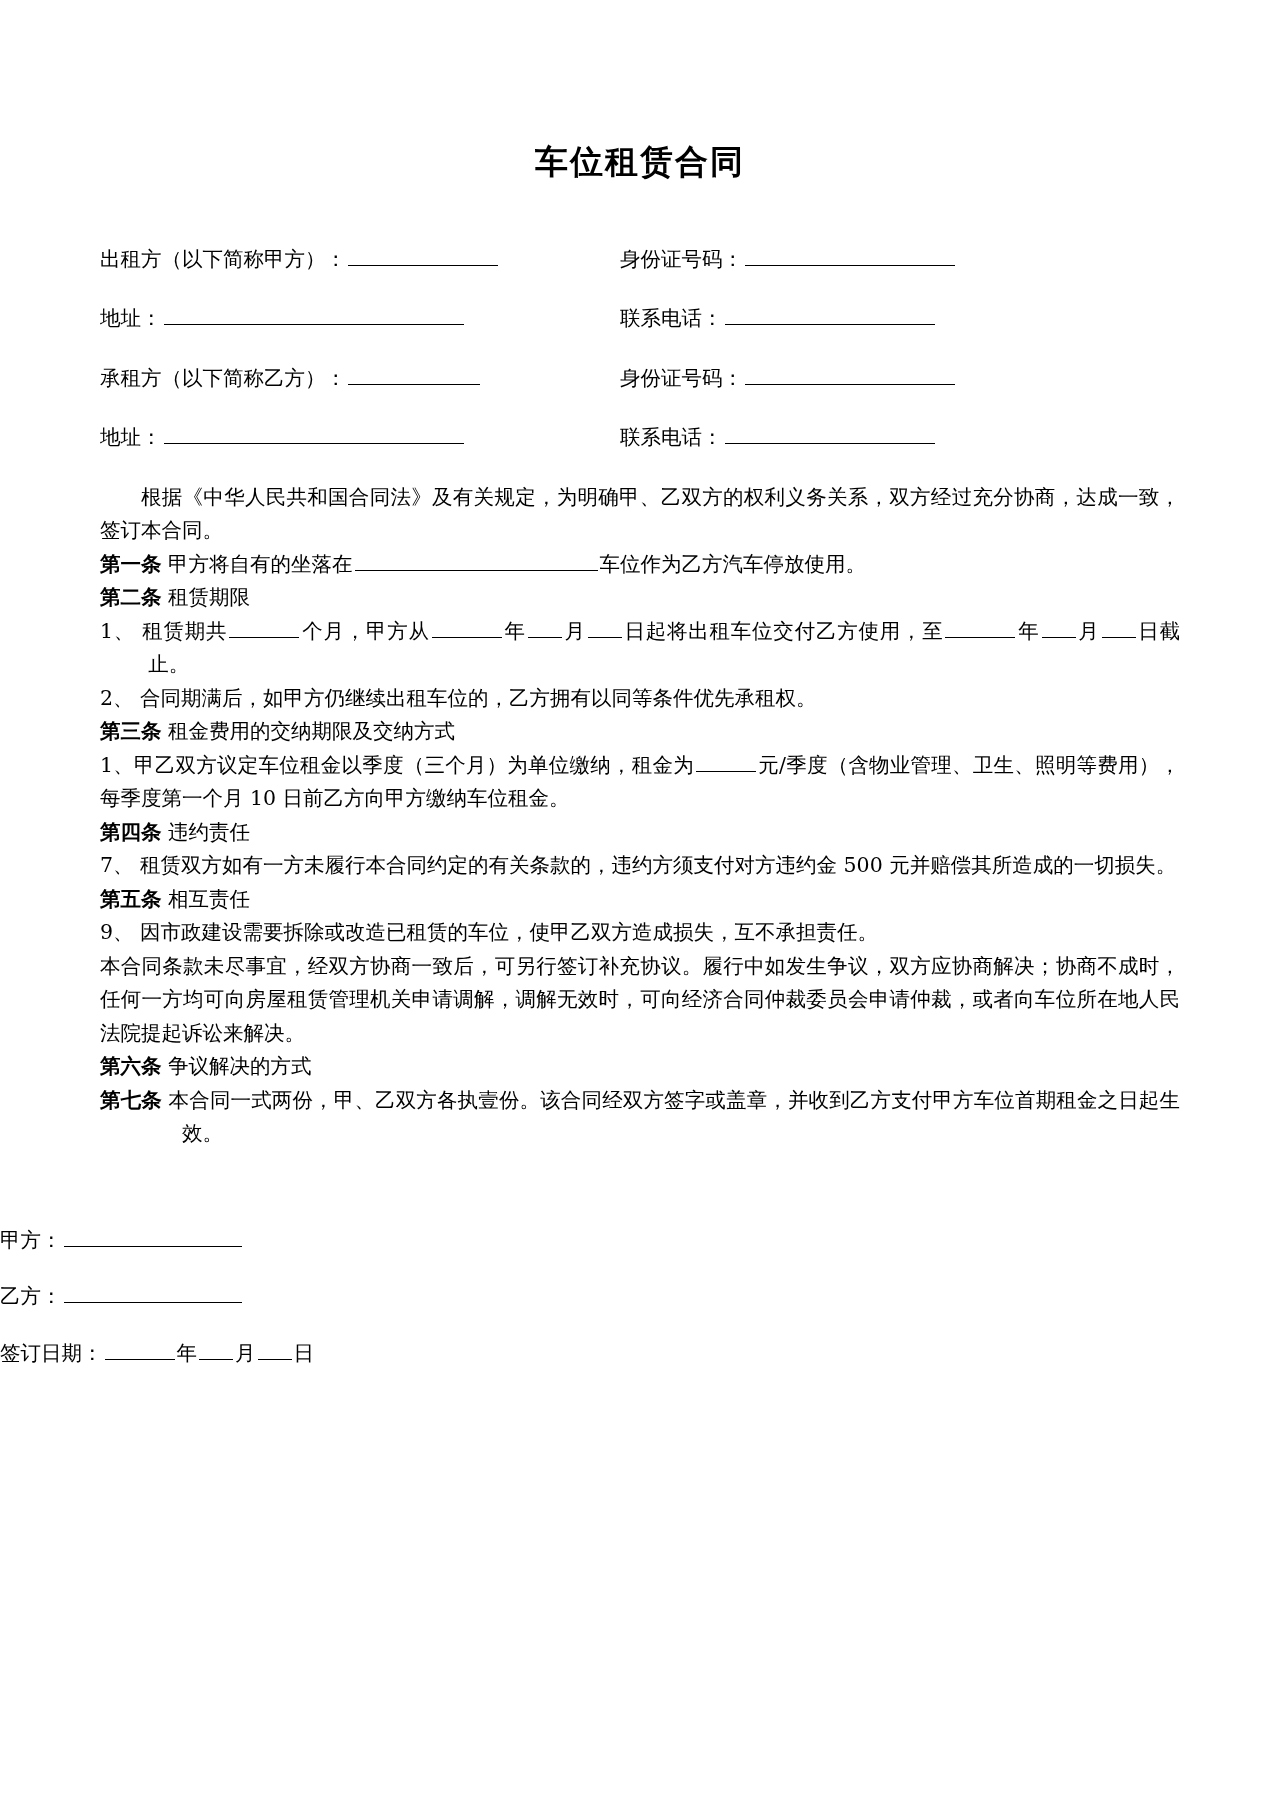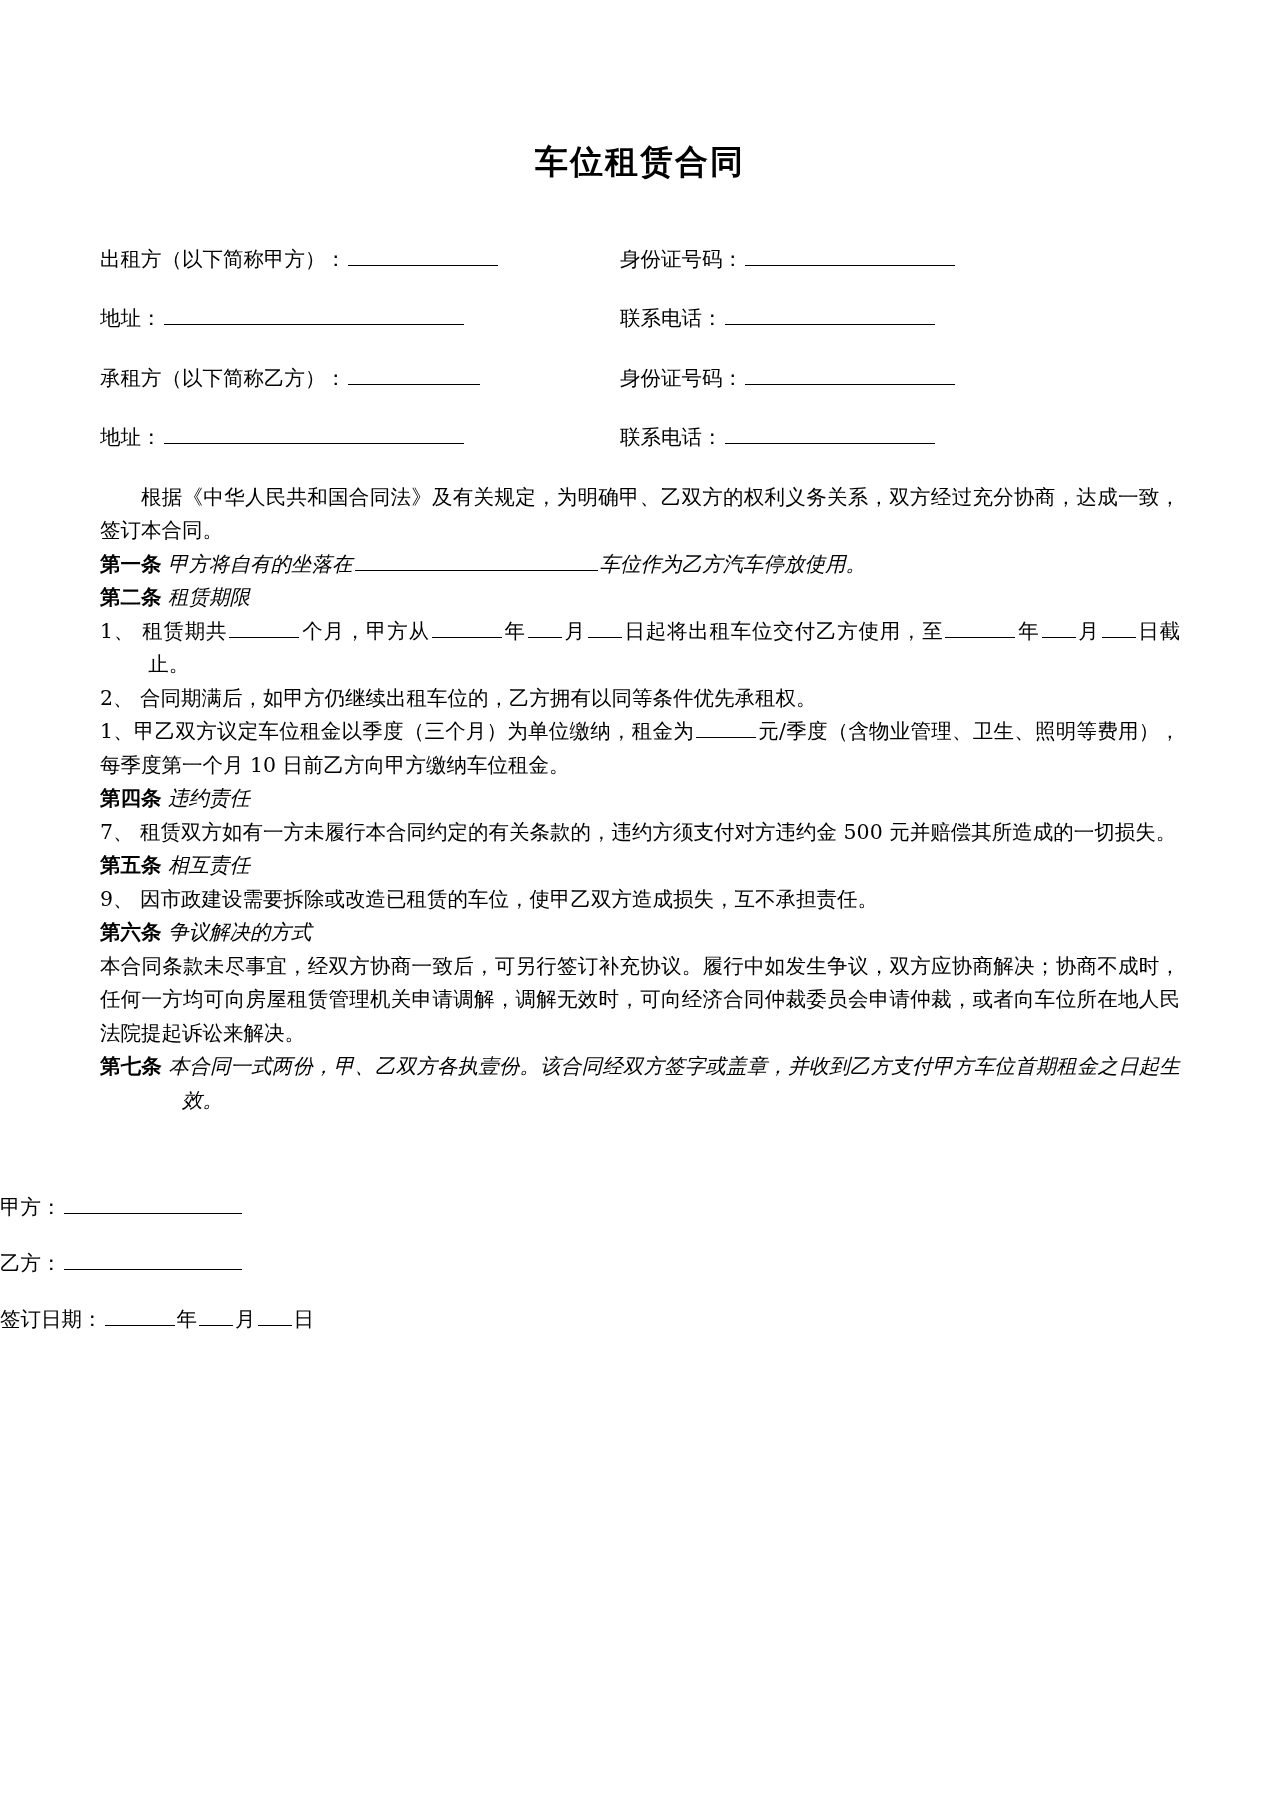--- a/index.html
+++ b/index.html
@@ -92,21 +92,20 @@
     margin: 0;
     display: block;
   }
   .clause-head {
     font-weight: bold;
     font-family: "DejaVu Sans", "Liberation Sans", sans-serif;
     letter-spacing: 0px;
   }
   .clause-body {
     font-weight: normal;
-    font-style: italic;
   }
   .item {
     margin: 0;
     text-align: justify;
   }
   .item-hang {
     margin: 0;
     padding-left: 2.35em;
     text-indent: -2.35em;
     text-align: justify;
@@ -199,45 +198,49 @@
       <span class="clause-head">第二条</span>
       <span class="clause-body">租赁期限</span>
     </p>
 
     <p class="item-hang">
       <span>1、 租赁期共</span><span class="fill w-70"></span><span>个月，甲方从</span><span class="fill w-70"></span><span>年</span><span class="fill w-34"></span><span>月</span><span class="fill w-34"></span><span>日起将出租车位交付乙方使用，至</span><span class="fill w-70"></span><span>年</span><span class="fill w-34"></span><span>月</span><span class="fill w-34"></span><span>日截止。</span>
     </p>
 
     <p class="item">2、 合同期满后，如甲方仍继续出租车位的，乙方拥有以同等条件优先承租权。</p>
 
+    <p class="para-noindent clause">
+      <span class="clause-head">第三条</span>
+      <span class="clause-body">租金费用的交纳期限及交纳方式</span>
+    </p>
 
     <p class="item">
       <span>1、甲乙双方议定车位租金以季度（三个月）为单位缴纳，租金为</span><span class="fill w-60"></span><span>元/季度（含物业管理、卫生、照明等费用），每季度第一个月 10 日前乙方向甲方缴纳车位租金。</span>
     </p>
 
     <p class="para-noindent clause">
       <span class="clause-head">第四条</span>
       <span class="clause-body">违约责任</span>
     </p>
 
     <p class="item-hang">7、 租赁双方如有一方未履行本合同约定的有关条款的，违约方须支付对方违约金 500 元并赔偿其所造成的一切损失。</p>
 
     <p class="para-noindent clause">
       <span class="clause-head">第五条</span>
       <span class="clause-body">相互责任</span>
     </p>
 
     <p class="item">9、 因市政建设需要拆除或改造已租赁的车位，使甲乙双方造成损失，互不承担责任。</p>
 
+    <p class="para-noindent">本合同条款未尽事宜，经双方协商一致后，可另行签订补充协议。履行中如发生争议，双方应协商解决；协商不成时，任何一方均可向房屋租赁管理机关申请调解，调解无效时，可向经济合同仲裁委员会申请仲裁，或者向车位所在地人民法院提起诉讼来解决。</p>
+
     <p class="para-noindent clause">
       <span class="clause-head">第六条</span>
       <span class="clause-body">争议解决的方式</span>
     </p>
-
-    <p class="para-noindent">本合同条款未尽事宜，经双方协商一致后，可另行签订补充协议。履行中如发生争议，双方应协商解决；协商不成时，任何一方均可向房屋租赁管理机关申请调解，调解无效时，可向经济合同仲裁委员会申请仲裁，或者向车位所在地人民法院提起诉讼来解决。</p>
 
     <p class="clause7">
       <span class="clause-head">第七条</span>
       <span class="clause-body">本合同一式两份，甲、乙双方各执壹份。该合同经双方签字或盖章，并收到乙方支付甲方车位首期租金之日起生效。</span>
     </p>
 
   </div>
 
   <div class="signature">
 

